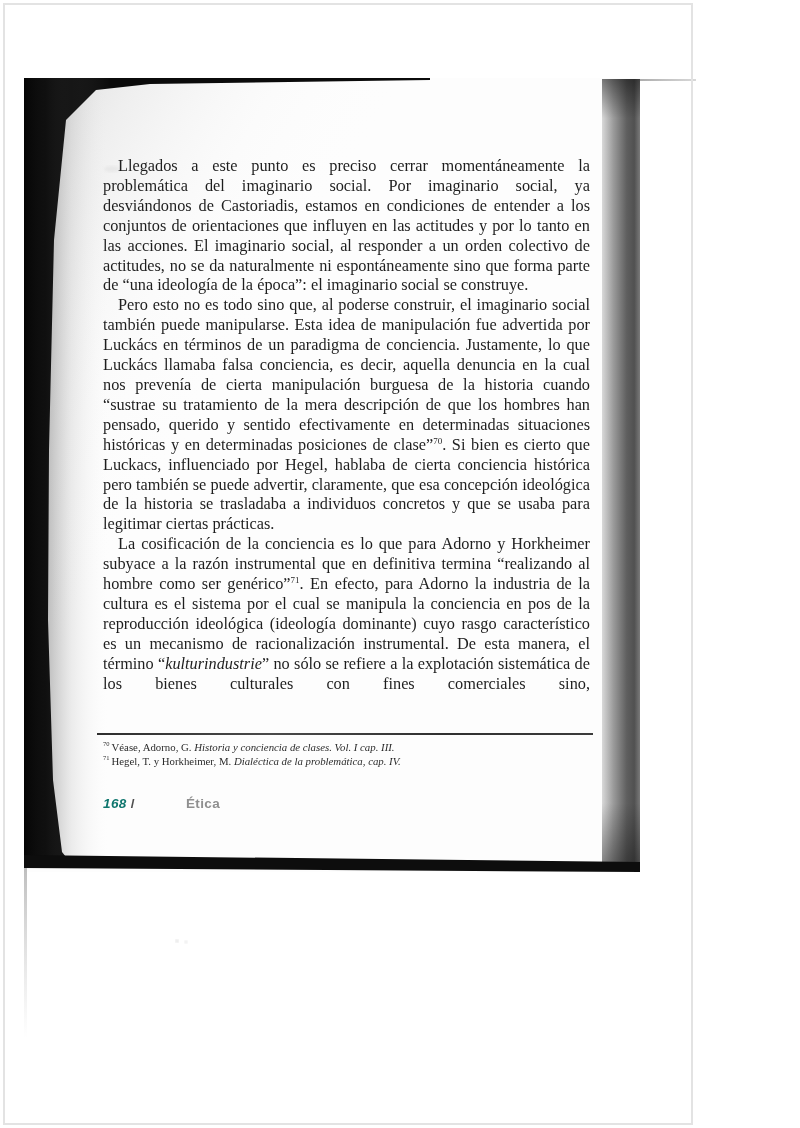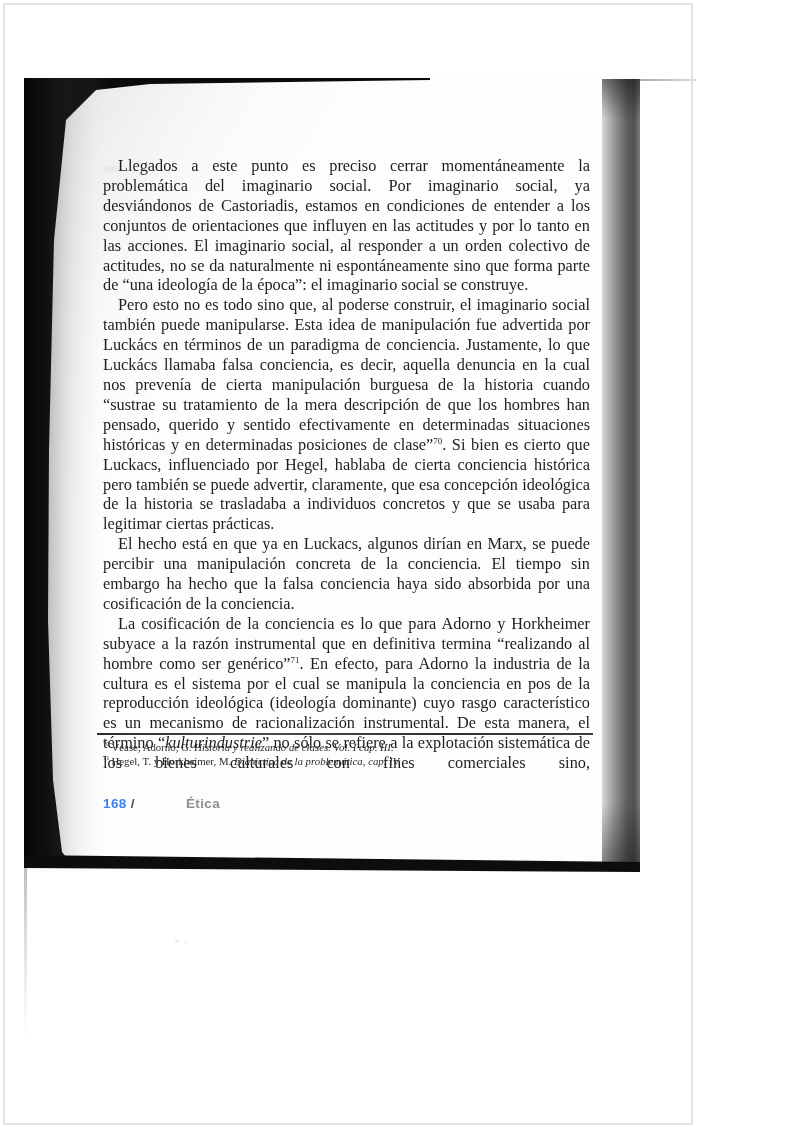--- a/index.html
+++ b/index.html
@@ -66,21 +66,21 @@
   .pagefooter {
     position: absolute;
     left: 103px;
     top: 796px;
     z-index: 5;
     font-family: "Liberation Sans", sans-serif;
     font-size: 13.5px;
     font-weight: bold;
     letter-spacing: 0.4px;
   }
-  .pagefooter .pnum { color: #3b82f6; }
+  .pagefooter .pnum { color: #0f766e; font-style: italic; }
   .pagefooter .psep { color: #4e4e4e; margin: 0 4px; }
   .pagefooter .ptitle { color: #8f8f8f; margin-left: 47px; }
 </style>
 </head>
 <body>
 
 <div class="canvas">
 
   <svg class="scan-bg" width="800" height="1128" viewBox="0 0 800 1128" aria-hidden="true">
     <defs>
@@ -142,27 +142,26 @@
 
     <ellipse cx="757" cy="1008" rx="24" ry="32" fill="#e7e7e7" opacity="0.75" filter="url(#blur6)"></ellipse>
     <circle cx="177" cy="941" r="1.6" fill="#c9c9c9" opacity="0.85" filter="url(#blur2)"></circle>
     <circle cx="186" cy="942" r="1.3" fill="#cecece" opacity="0.8" filter="url(#blur2)"></circle>
     <ellipse cx="112" cy="169" rx="8" ry="3" fill="#bdbdbd" opacity="0.2" filter="url(#blur2)"></ellipse>
   </svg>
 
   <div class="textblock">
     <p><span>Llegados a este punto es preciso cerrar momentáneamente la problemática del imaginario social. Por imaginario social, ya desviándonos de Castoriadis, estamos en condiciones de entender a los conjuntos de orientaciones que influyen en las actitudes y por lo tanto en las acciones. El imaginario social, al responder a un orden colectivo de actitudes, no se da naturalmente ni espontáneamente sino que forma parte de “una ideología de la época”: el imaginario social se construye.</span></p>
     <p><span>Pero esto no es todo sino que, al poderse construir, el imaginario social también puede manipularse. Esta idea de manipulación fue advertida por Luckács en términos de un paradigma de conciencia. Justamente, lo que Luckács llamaba falsa conciencia, es decir, aquella denuncia en la cual nos prevenía de cierta manipulación burguesa de la historia cuando “sustrae su tratamiento de la mera descripción de que los hombres han pensado, querido y sentido efectivamente en determinadas situaciones históricas y en determinadas posiciones de clase”</span><sup>70</sup><span>. Si bien es cierto que Luckacs, influenciado por Hegel, hablaba de cierta conciencia histórica pero también se puede advertir, claramente, que esa concepción ideológica de la historia se trasladaba a individuos concretos y que se usaba para legitimar ciertas prácticas.</span></p>
-    <p><span>El hecho está en que ya en Luckacs, algunos dirían en Marx, se puede percibir una manipulación concreta de la conciencia. El tiempo sin embargo ha hecho que la falsa conciencia haya sido absorbida por una cosificación de la conciencia.</span></p>
     <p class="spread-last"><span>La cosificación de la conciencia es lo que para Adorno y Horkheimer subyace a la razón instrumental que en definitiva termina “realizando al hombre como ser genérico”</span><sup>71</sup><span>. En efecto, para Adorno la industria de la cultura es el sistema por el cual se manipula la conciencia en pos de la reproducción ideológica (ideología dominante) cuyo rasgo característico es un mecanismo de racionalización instrumental. De esta manera, el término “</span><i>kulturindustrie</i><span>” no sólo se refiere a la explotación sistemática de los bienes culturales con fines comerciales sino,</span></p>
   </div>
 
   <div class="fnrule"></div>
   <div class="footnotes">
-    <div class="fn"><sup>70</sup><span>Véase, Adorno, G. </span><i>Historia y realizando de clases. Vol. I cap. III.</i></div>
+    <div class="fn"><sup>70</sup><span>Véase, Adorno, G. </span><i>Historia y conciencia de clases. Vol. I cap. III.</i></div>
     <div class="fn"><sup>71</sup><span>Hegel, T. y Horkheimer, M. </span><i>Dialéctica de la problemática, cap. IV.</i></div>
   </div>
 
   <div class="pagefooter">
     <span class="pnum">168</span><span class="psep">/</span><span class="ptitle">Ética</span>
   </div>
 
   <div class="frame"></div>
 </div>
 

